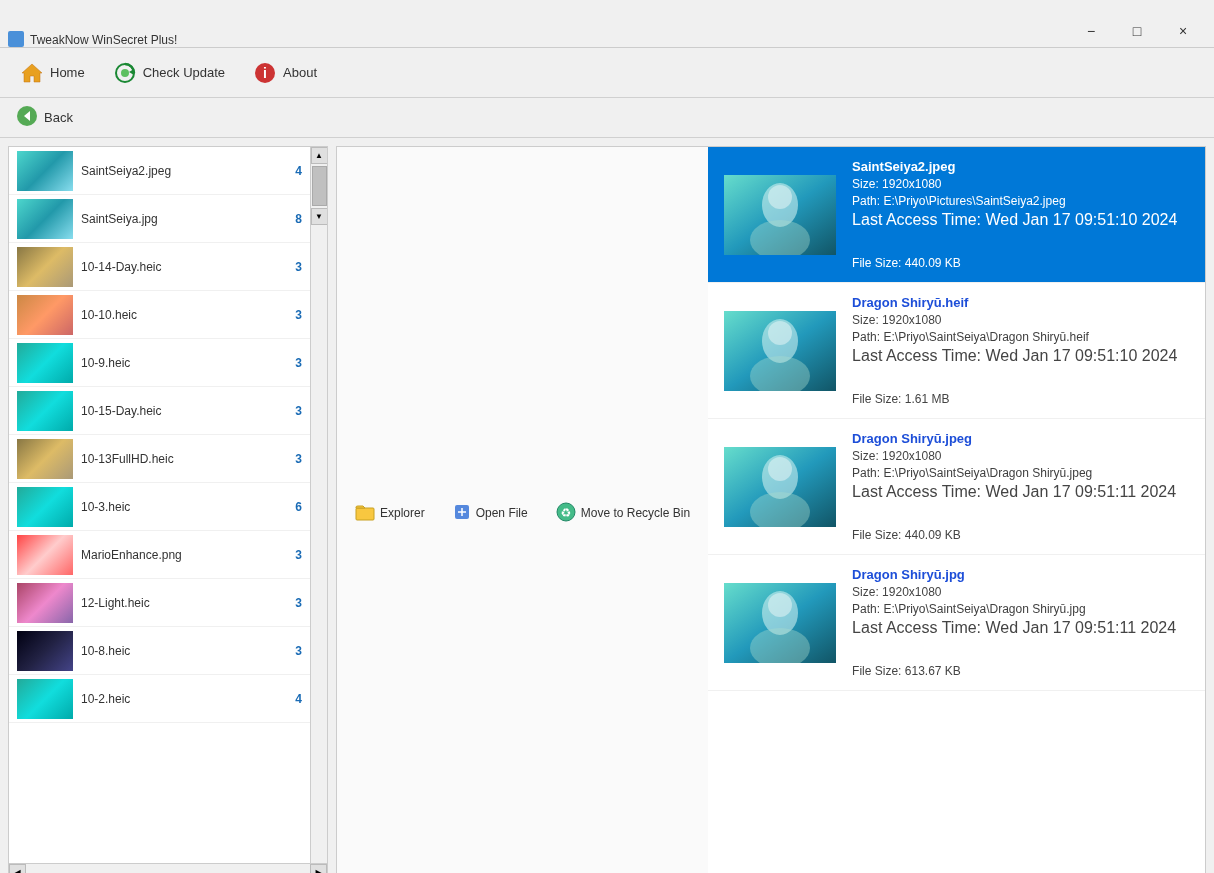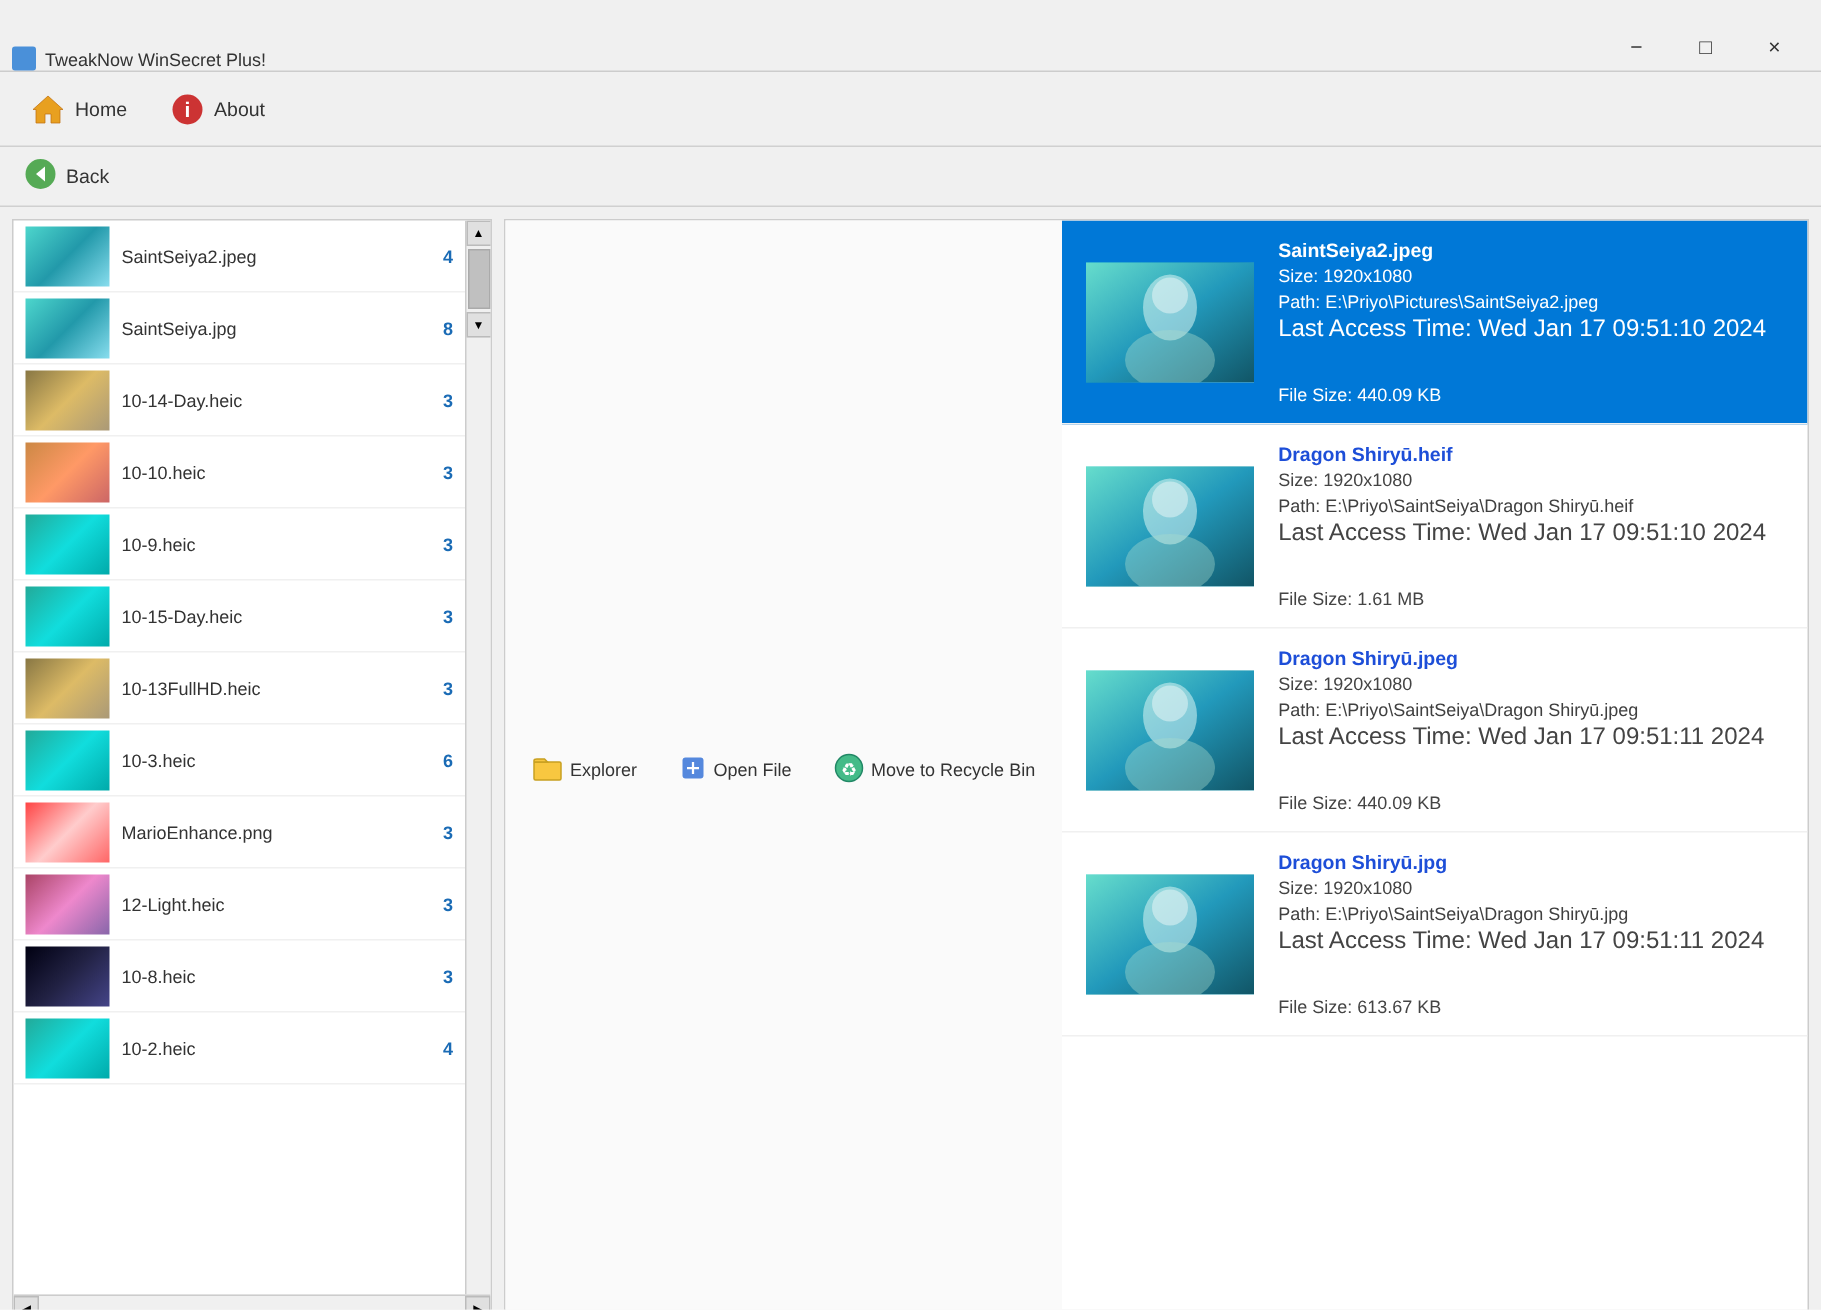--- a/index.html
+++ b/index.html
@@ -288,20 +288,31 @@
 </div>
 
 <div class="menu-bar">
   <div class="menu-item">
     <span class="menu-icon">
       <svg width="24" height="22" viewBox="0 0 24 22">
         <polygon points="12,2 2,11 4,11 4,20 10,20 10,14 14,14 14,20 20,20 20,11 22,11" fill="#e8a020" stroke="#c07010" stroke-width="0.5"></polygon>
       </svg>
     </span>
     <span>Home</span>
+  </div>
+  <div class="menu-item">
+    <span class="menu-icon">
+      <svg width="24" height="24" viewBox="0 0 24 24">
+        <circle cx="12" cy="12" r="9" fill="none" stroke="#1a8833" stroke-width="2"></circle>
+        <path d="M12 3 A9 9 0 0 1 21 12" fill="none" stroke="#1a8833" stroke-width="2.5"></path>
+        <polygon points="21,8 21,14 16,11" fill="#1a8833"></polygon>
+        <circle cx="12" cy="12" r="4" fill="#5dc060"></circle>
+      </svg>
+    </span>
+    <span>Check Update</span>
   </div>
   <div class="menu-item">
     <span class="menu-icon">
       <svg width="24" height="24" viewBox="0 0 24 24">
         <circle cx="12" cy="12" r="10" fill="#cc3333"></circle>
         <text x="12" y="17" font-size="14" font-weight="bold" text-anchor="middle" fill="white">i</text>
       </svg>
     </span>
     <span>About</span>
   </div>

